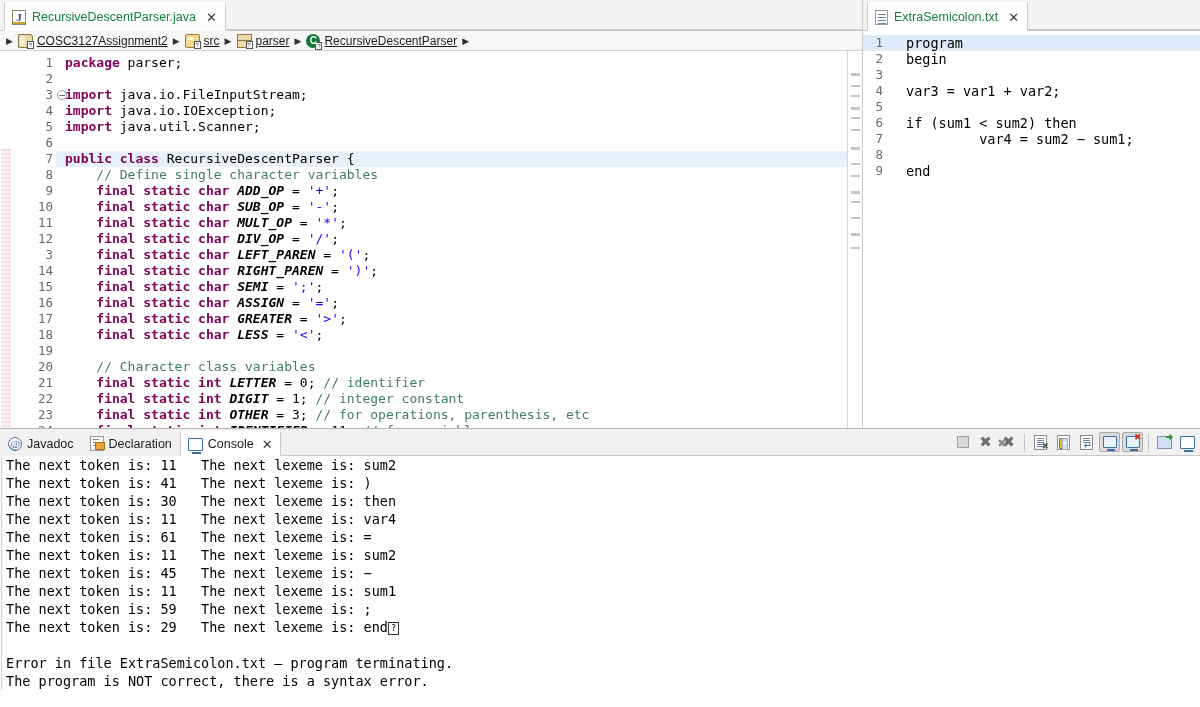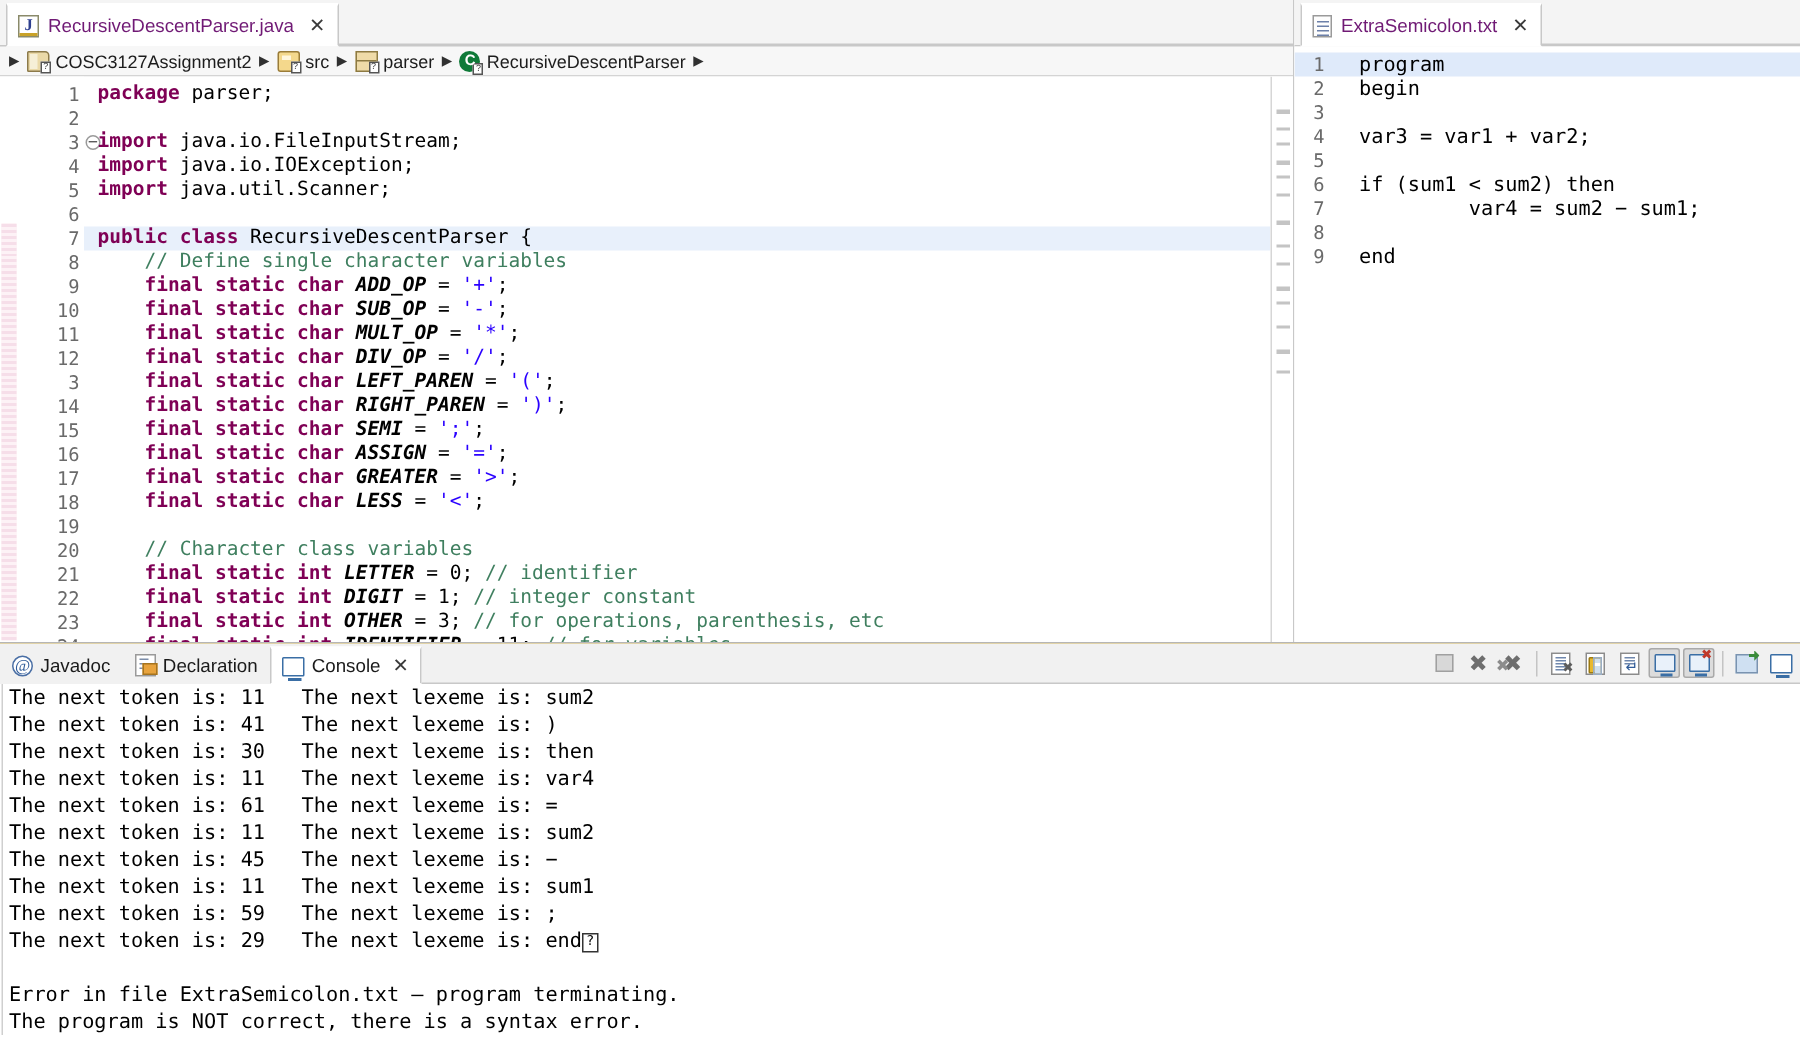--- a/index.html
+++ b/index.html
@@ -27,21 +27,21 @@
     display:flex; align-items:flex-end; position:relative;
   }
   .tab {
     height:29px; display:flex; align-items:center; gap:6px;
     padding:0 8px 0 7px; background:#ffffff;
     border:1px solid #c8c8c8; border-bottom:1px solid #ffffff;
     border-top:2px solid #ffffff;
     position:relative; top:1px; margin-left:4px;
     font-size:12.5px; color:#1a1a1a; white-space:nowrap;
   }
-  .tab .tab-label { font-size:12.5px; color:#701a75; }
+  .tab .tab-label { font-size:12.5px; color:#15803d; }
   .tab .tab-close {
     font-size:13px; color:#3a3a3a; margin-left:4px; line-height:1;
     font-family:"DejaVu Sans", sans-serif;
   }
   .tabstrip-fill { flex:1; height:31px; background:#f4f4f4; border-bottom:1px solid #c8c8c8; }
 
   
   .ico-java {
     width:14px; height:15px; background:#ffffff; border:1px solid #8a8a6a;
     position:relative; flex:none;
@@ -64,21 +64,21 @@
     box-shadow:0 3px 0 #6b7fa8, 0 6px 0 #6b7fa8, 0 9px 0 #6b7fa8;
   }
 
   
   .breadcrumb {
     height:20px; min-height:20px; background:#f7f7f7; border-bottom:1px solid #d4d4d4;
     display:flex; align-items:center; padding-left:4px; gap:3px;
     font-size:12px; color:#1c1c1c; white-space:nowrap;
   }
   .bc-arrow { color:#303030; font-size:9px; margin:0 2px; font-family:"DejaVu Sans",sans-serif; }
-  .bc-item { display:flex; align-items:center; gap:4px; font-size:12px; }
+  .bc-item { display:flex; align-items:center; gap:4px; font-size:12px;text-decoration:underline; }
   .bc-ico { width:15px; height:14px; flex:none; position:relative; }
   .bc-ico-proj { background:#ead9a8; border:1px solid #8c7a4a; border-radius:1px 3px 3px 1px; }
   .bc-ico-proj::after{content:"";position:absolute;left:1px;top:1px;width:5px;height:10px;background:#f6efd7;}
   .bc-ico-src  { background:#f4d88c; border:1px solid #9a7c38; border-radius:2px; }
   .bc-ico-src::after{content:"";position:absolute;left:2px;top:2px;width:6px;height:3px;background:#fff6dc;}
   .bc-ico-pkg  { background:#efdba8; border:1px solid #8d7a42; }
   .bc-ico-pkg::after{content:"";position:absolute;left:0;top:5px;width:100%;height:1px;background:#8d7a42;}
   .bc-ico-class{
     width:14px;height:14px;border-radius:50%;background:#0f7a38;flex:none;position:relative;
   }

